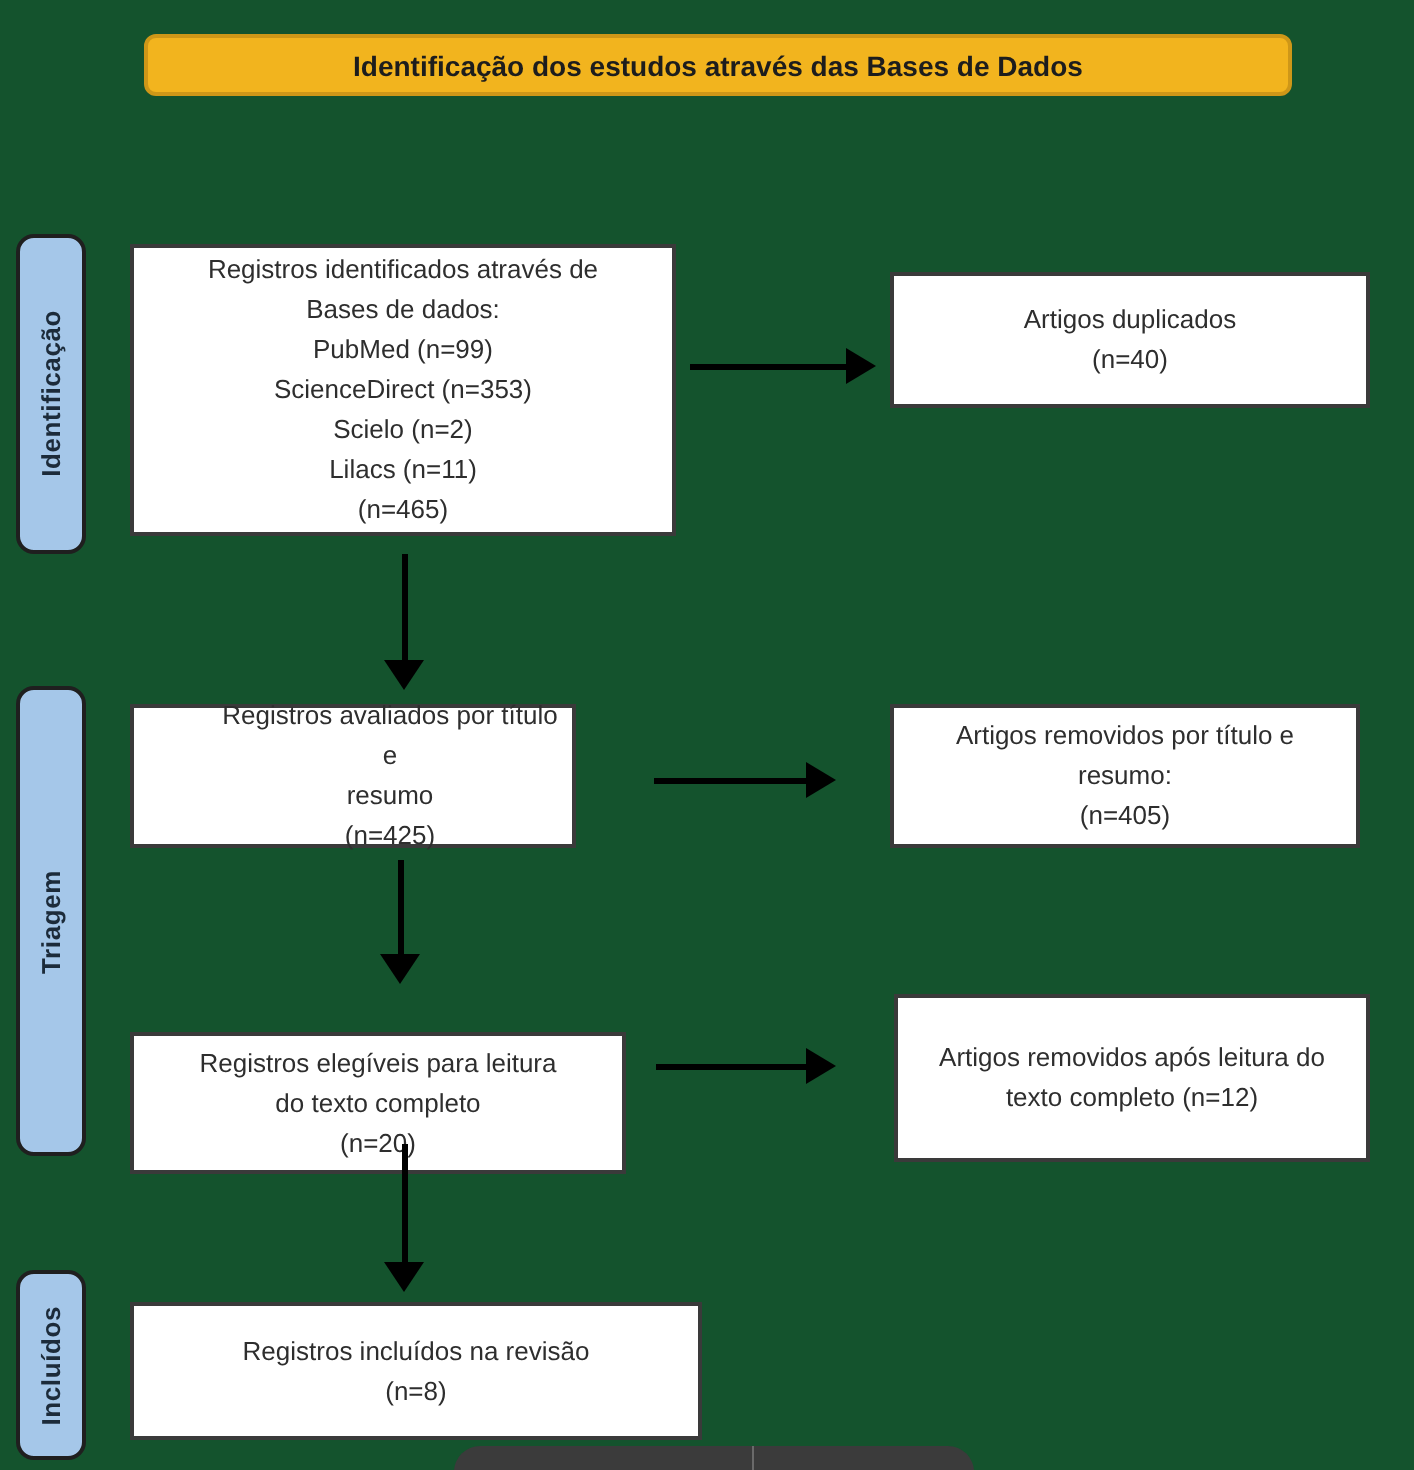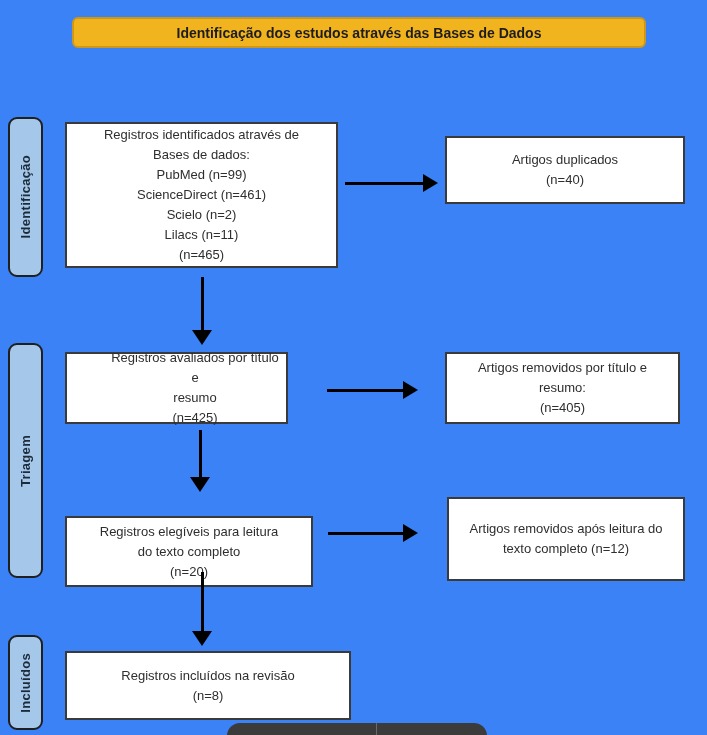--- a/index.html
+++ b/index.html
@@ -1,20 +1,20 @@
 <!DOCTYPE html>
 <html><head>
 <meta charset="utf-8">
 <style>
   html, body { margin: 0; padding: 0; background: #ffffff; }
   #stage {
     position: relative;
     width: 707px;
     height: 735px;
-    background: #3b82f6;
+    background: #14532d;
     overflow: hidden;
     font-family: "Liberation Sans", sans-serif;
     color: #2b2b2b;
   }
 
   
   .banner {
     position: absolute;
     left: 72px; top: 17px;
     width: 574px; height: 31px;
@@ -127,21 +127,21 @@
   <div class="stage-label" id="stage-triagem">
     <span>Triagem</span>
   </div>
   <div class="stage-label" id="stage-incluidos">
     <span>Incluídos</span>
   </div>
 
   <div class="fbox" id="pbox-1">Registros identificados através de
 Bases de dados:
 PubMed (n=99)
-ScienceDirect (n=461)
+ScienceDirect (n=353)
 Scielo (n=2)
 Lilacs (n=11)
 (n=465)</div>
   <div class="fbox" id="pbox-2">Registros avaliados por título e
 resumo
 (n=425)</div>
   <div class="fbox" id="pbox-3">Registros elegíveis para leitura
 do texto completo
 (n=20)</div>
   <div class="fbox" id="pbox-4">Registros incluídos na revisão

